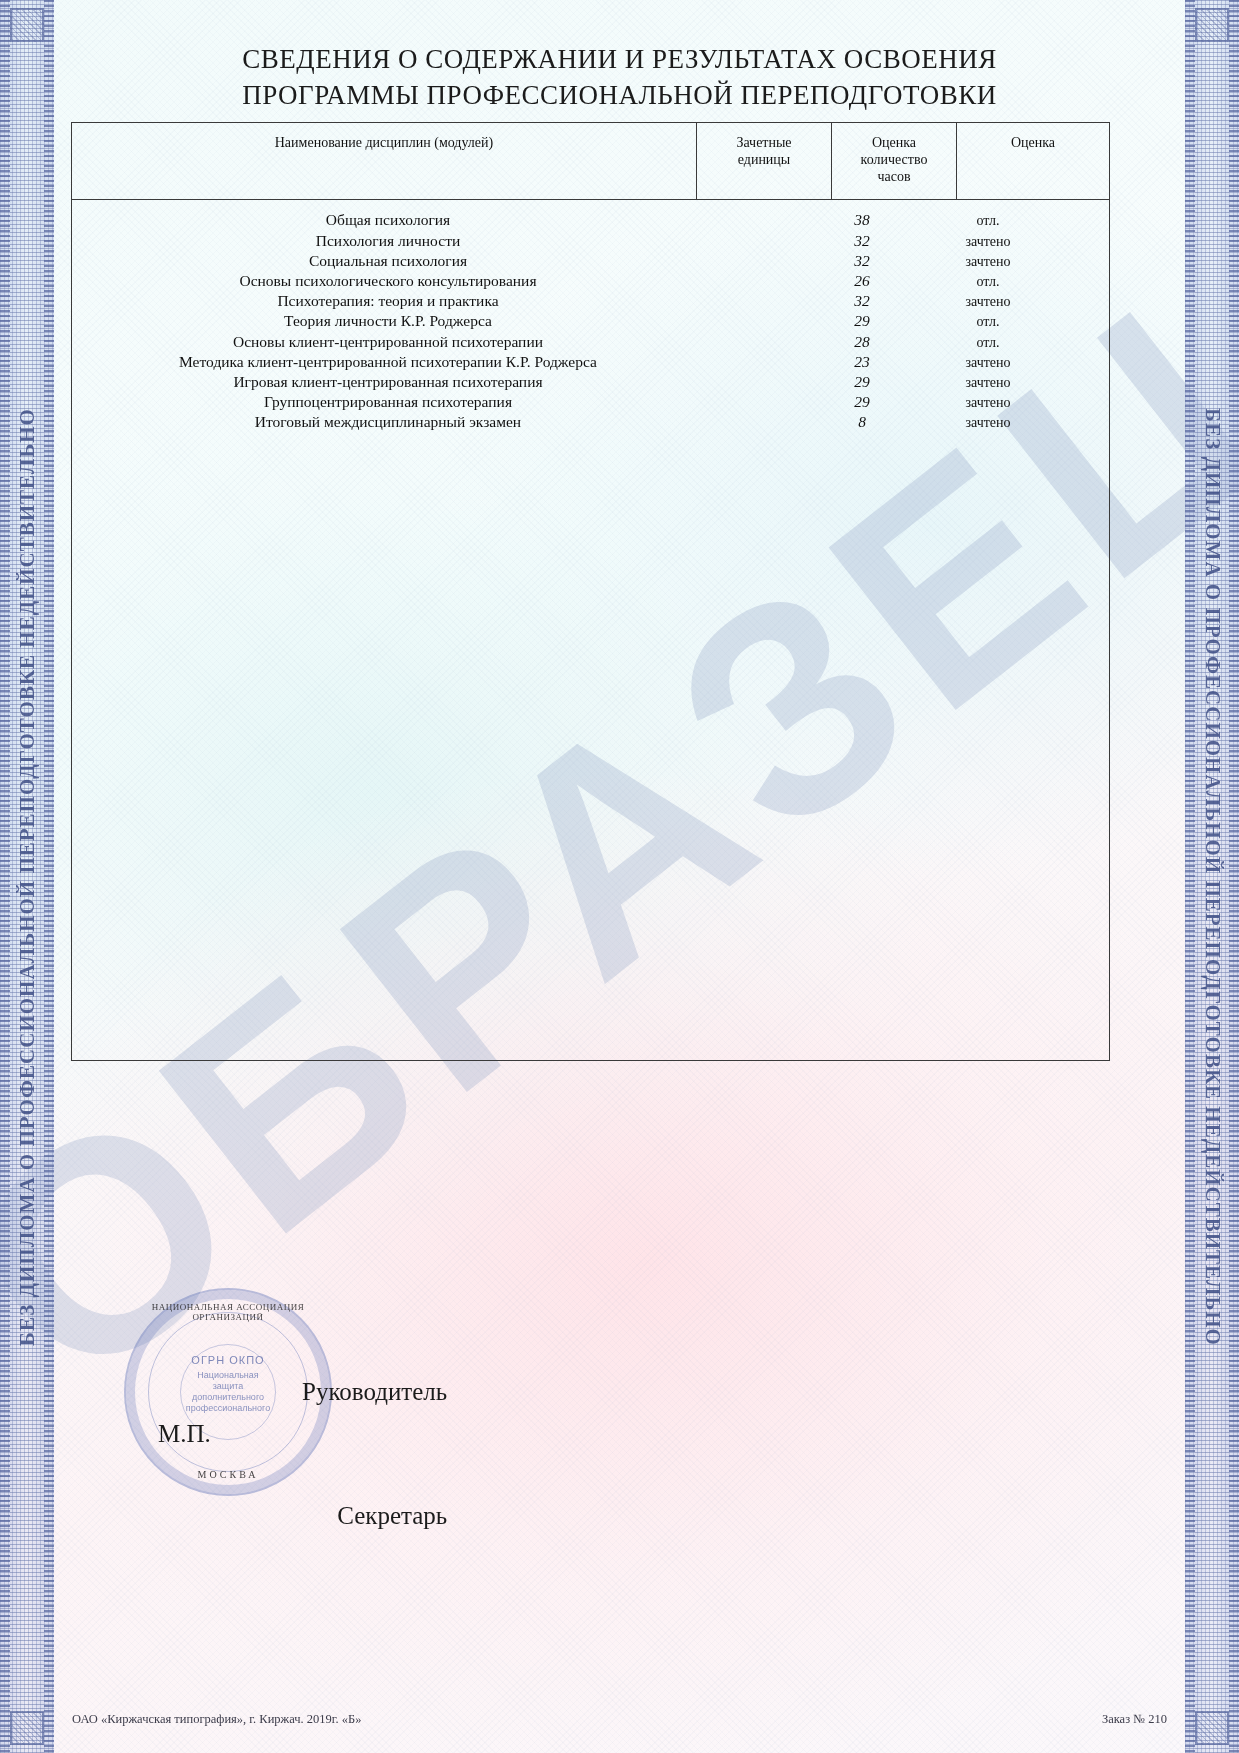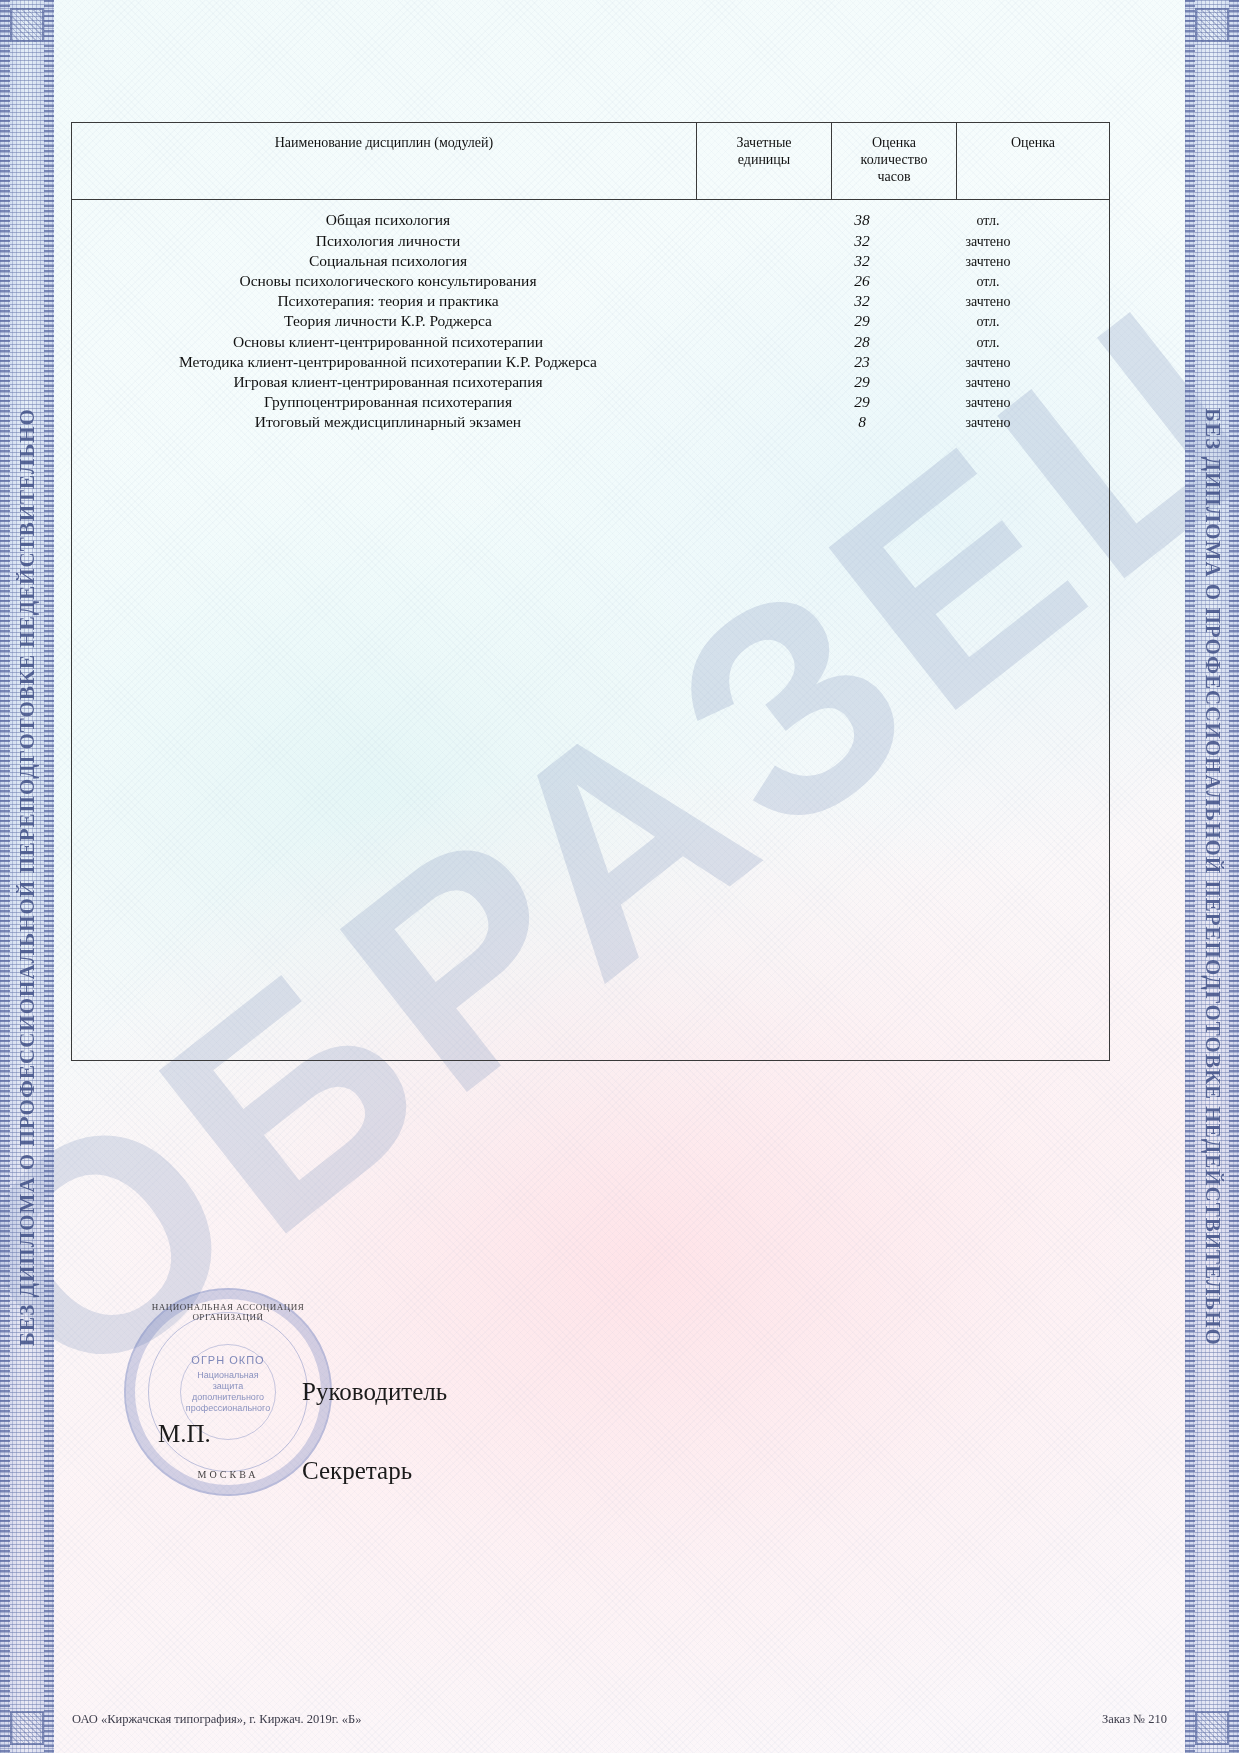--- a/index.html
+++ b/index.html
@@ -178,21 +178,21 @@
     color: #1b1b1b;
   }
 
   .sign-block {
     position: absolute;
     left: 248px;
     top: 1378px;
     font-size: 25px;
     color: #1b1b1b;
   }
-  .sign-block .s2 { margin-top: 51px; }
+  .sign-block .s2 { margin-top: 96px; text-align: right; }
 
   .mp {
     position: absolute;
     left: 104px;
     top: 1420px;
     font-size: 25px;
     color: #1b1b1b;
   }
 
   
@@ -292,20 +292,24 @@
     <div class="band-text">БЕЗ ДИПЛОМА О ПРОФЕССИОНАЛЬНОЙ ПЕРЕПОДГОТОВКЕ НЕДЕЙСТВИТЕЛЬНО</div>
   </div>
 
   <div class="corner tl"></div>
   <div class="corner tr"></div>
   <div class="corner bl"></div>
   <div class="corner br"></div>
 
   <div class="content">
 
+    <div class="doc-title">
+      <div>СВЕДЕНИЯ О СОДЕРЖАНИИ И РЕЗУЛЬТАТАХ ОСВОЕНИЯ</div>
+      <div>ПРОГРАММЫ ПРОФЕССИОНАЛЬНОЙ ПЕРЕПОДГОТОВКИ</div>
+    </div>
 
     <table class="marks">
       <thead>
         <tr>
           <th class="col-name">Наименование дисциплин (модулей)</th>
           <th class="col-credits">
             <div>Зачетные</div>
             <div>единицы</div>
           </th>
           <th class="col-hours">

